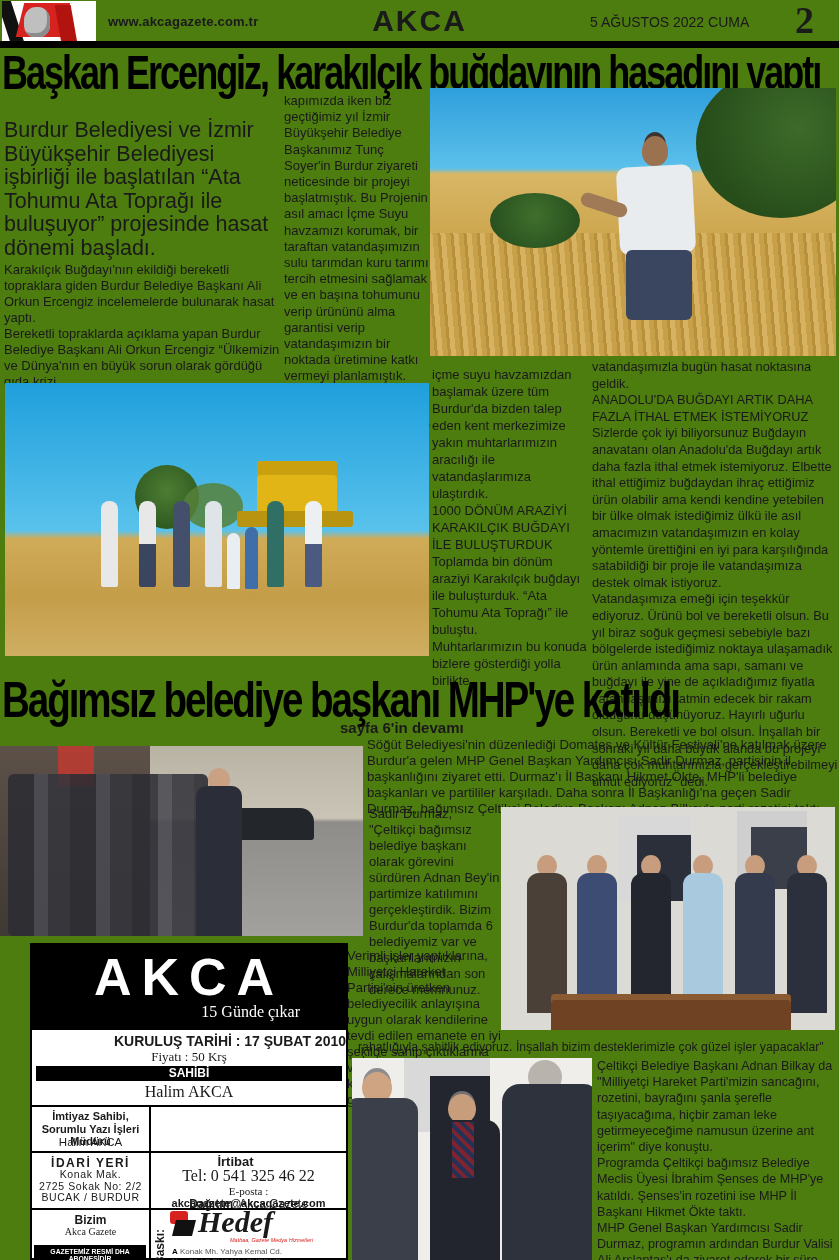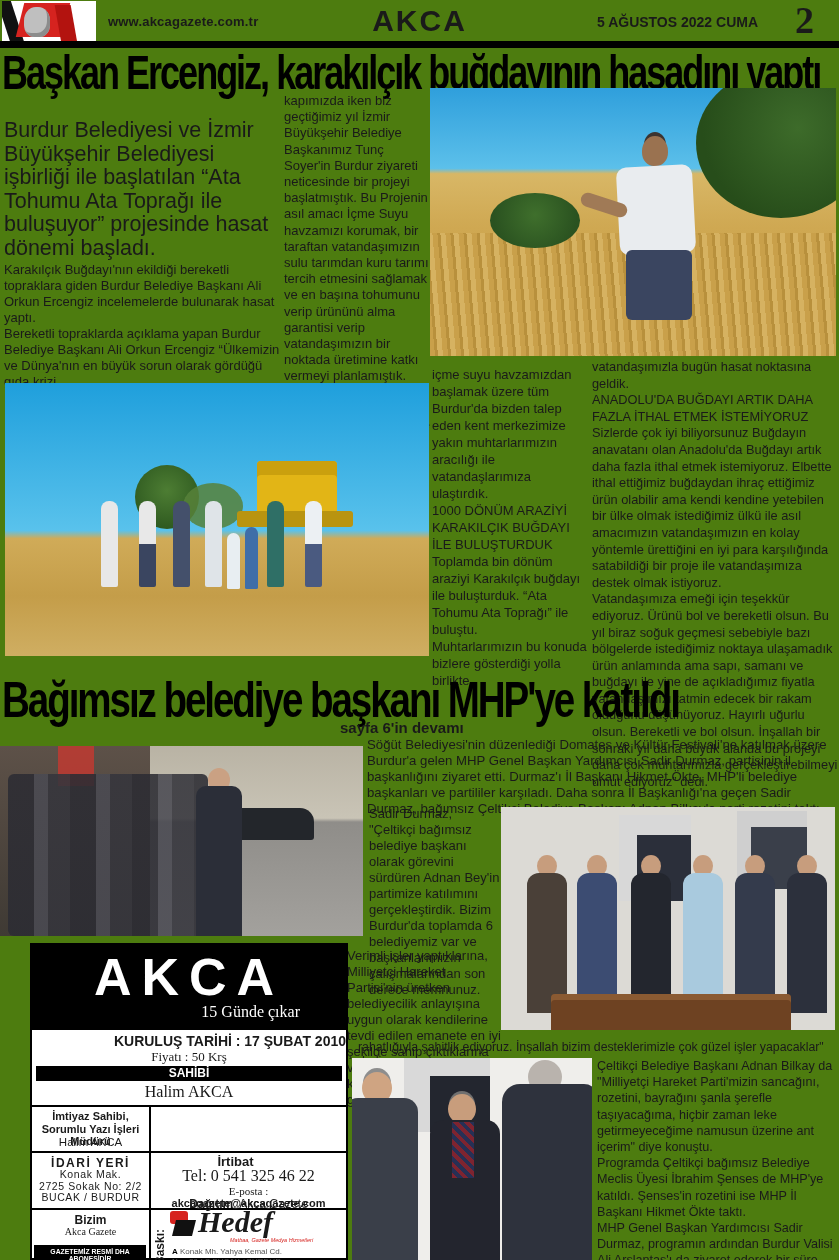--- a/index.html
+++ b/index.html
@@ -8,21 +8,21 @@
   .abs{position:absolute;}
   
   .hdr-rule{left:0;top:41px;width:839px;height:7px;background:#000;}
   .emblem{left:2px;top:1px;width:94px;height:44px;background:#fff;overflow:hidden;}
   .emblem .flag1{position:absolute;left:18px;top:2px;width:46px;height:34px;background:#d6231f;transform:skewX(-14deg);}
   .emblem .flag2{position:absolute;left:56px;top:4px;width:16px;height:38px;background:#b3130f;transform:skewX(10deg);}
   .emblem .face{position:absolute;left:22px;top:6px;width:26px;height:30px;border-radius:45% 45% 40% 40%;background:#bfbfbf;box-shadow:inset -3px -4px 0 #8c8c8c;}
   .emblem .spike{position:absolute;left:2px;top:0px;width:14px;height:44px;background:#111;transform:skewX(18deg);}
   .site-url{left:108px;top:14px;font-size:13px;font-weight:bold;letter-spacing:.2px;}
   .masthead{left:0;top:4px;width:839px;text-align:center;font-size:30px;font-weight:900;letter-spacing:2px;}
-  .hdr-date{left:590px;top:14px;width:175px;text-align:center;font-size:14px;font-weight:bold;}
+  .hdr-date{left:590px;top:14px;width:175px;text-align:left;font-size:14px;font-weight:normal;}
   .hdr-page{left:795px;top:-2px;font-size:38px;font-weight:bold;font-family:"Liberation Serif",serif;}
   
   .headline{white-space:nowrap;font-weight:900;color:#000;transform-origin:0 50%;
             font-family:"Liberation Sans",sans-serif;}
   .h1{left:2px;top:47px;font-size:45px;letter-spacing:-2.5px;transform:scale(.80,1.08);}
   .h2{left:2px;top:672px;font-size:47px;letter-spacing:-2.5px;transform:scale(.82,1.08);}
   
   .lede{left:4px;top:95px;width:278px;font-size:21.5px;line-height:23.5px;white-space:pre-line;margin-top:24px;}
   .body{font-size:13px;line-height:16px;white-space:pre-line;}
   .a1c1{left:4px;top:262px;width:280px;}

